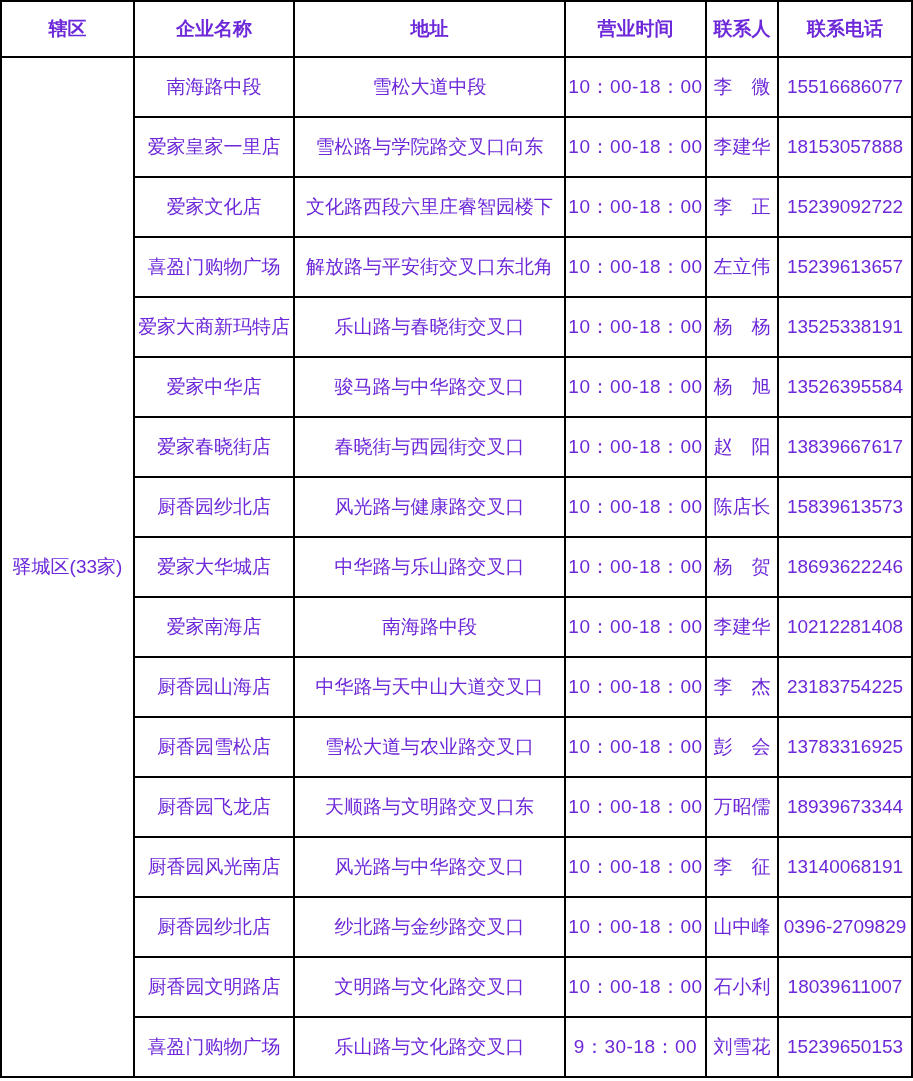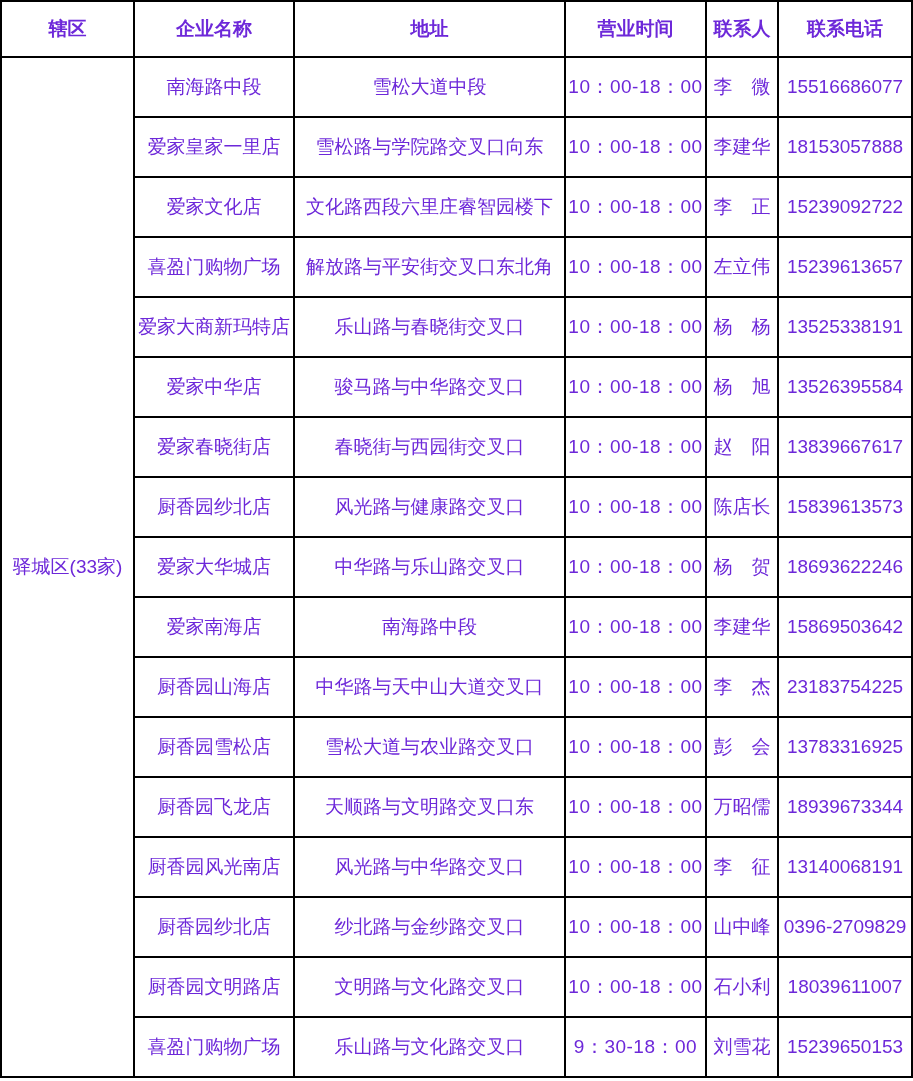--- a/index.html
+++ b/index.html
@@ -132,21 +132,21 @@
     <td class="c-addr">中华路与乐山路交叉口</td>
     <td class="c-hours">10：00-18：00</td>
     <td class="c-contact">杨　贺</td>
     <td class="c-phone">18693622246</td>
   </tr>
         <tr>
     <td class="c-name">爱家南海店</td>
     <td class="c-addr">南海路中段</td>
     <td class="c-hours">10：00-18：00</td>
     <td class="c-contact">李建华</td>
-    <td class="c-phone">15869503642</td>
+    <td class="c-phone">10212281408</td>
   </tr>
         <tr>
     <td class="c-name">厨香园山海店</td>
     <td class="c-addr">中华路与天中山大道交叉口</td>
     <td class="c-hours">10：00-18：00</td>
     <td class="c-contact">李　杰</td>
     <td class="c-phone">23183754225</td>
   </tr>
         <tr>
     <td class="c-name">厨香园雪松店</td>

